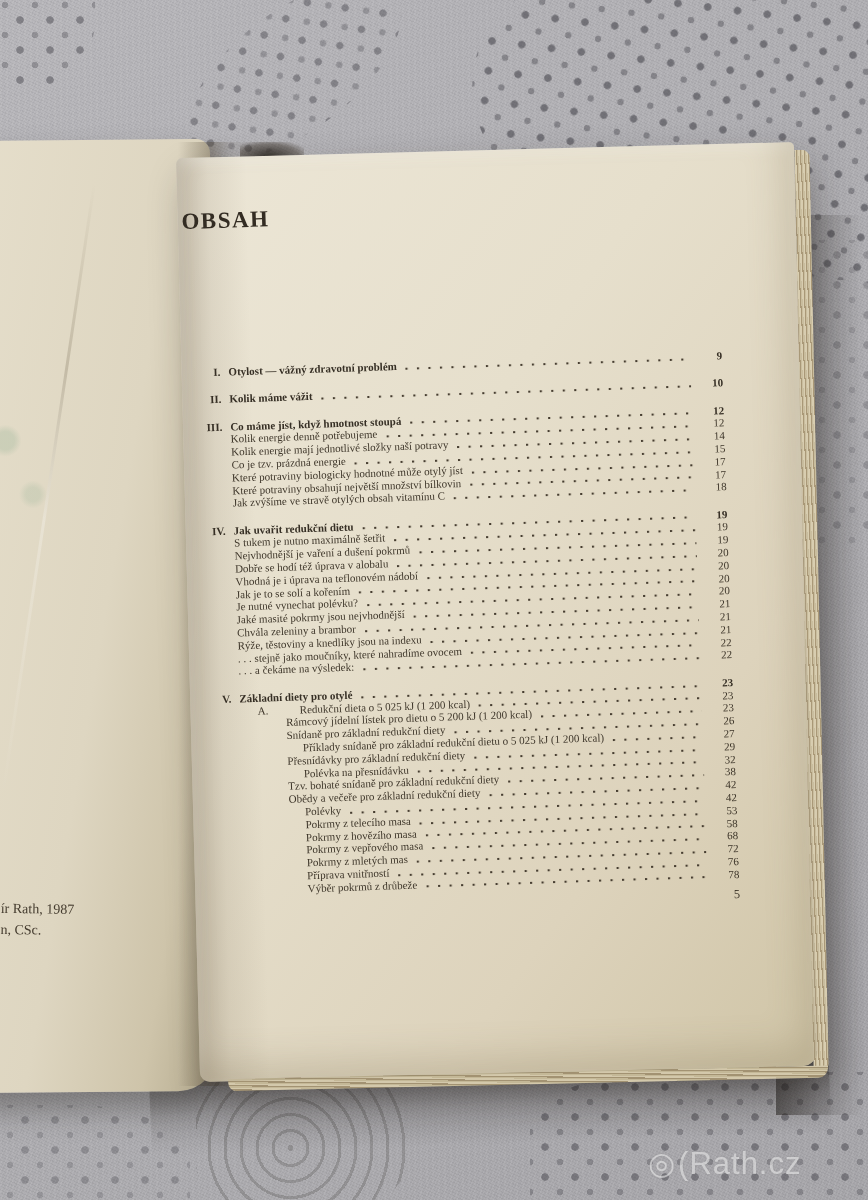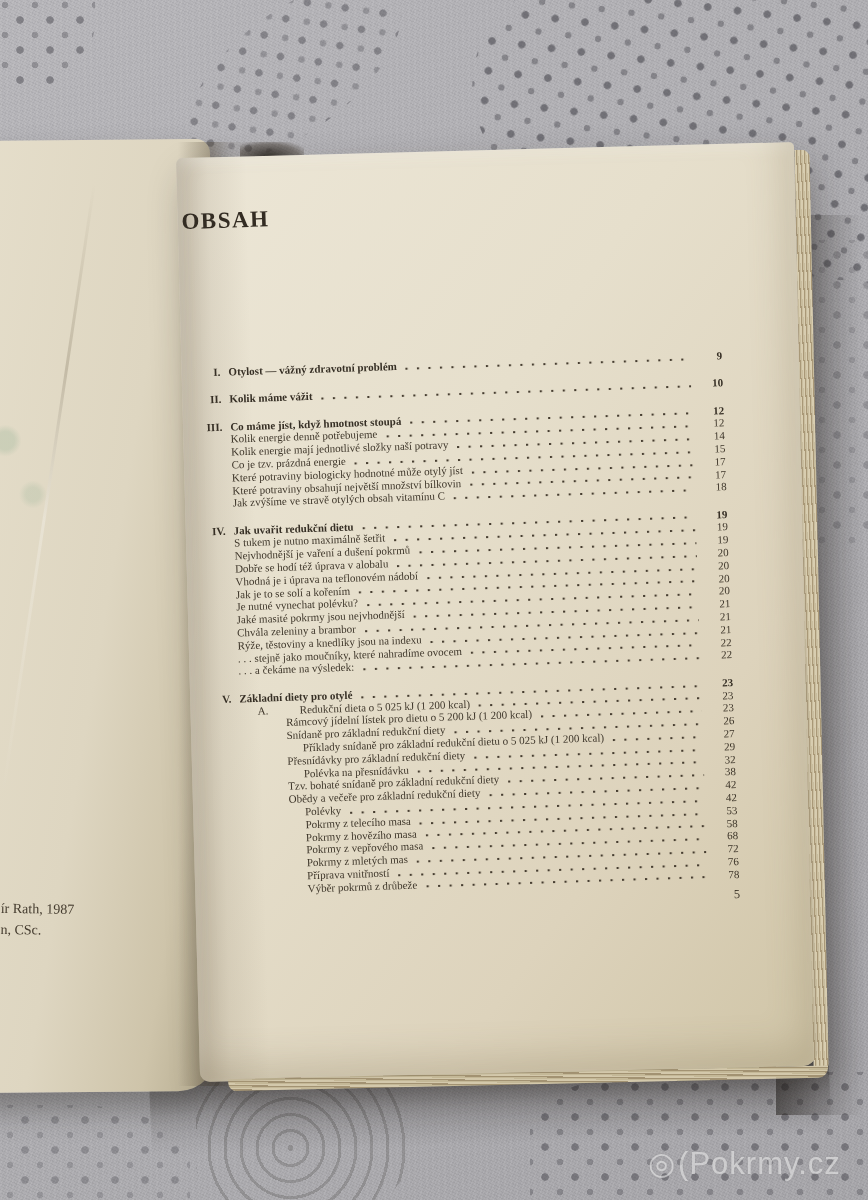--- a/index.html
+++ b/index.html
@@ -329,16 +329,16 @@
             <span class="lab">Výběr pokrmů z drůbeže</span>
             <span class="leader"></span>
             <span class="pg">78</span>
           </div>
         </div>
       <div class="pagenum">5</div>
     </div>
   </div>
 
   <div class="watermark">
-    <span class="cam">◎</span><span>(Pokrmy.cz</span>
+    <span class="cam">◎</span><span>(Rath.cz</span>
   </div>
 
 </div>
 
 </body></html>

